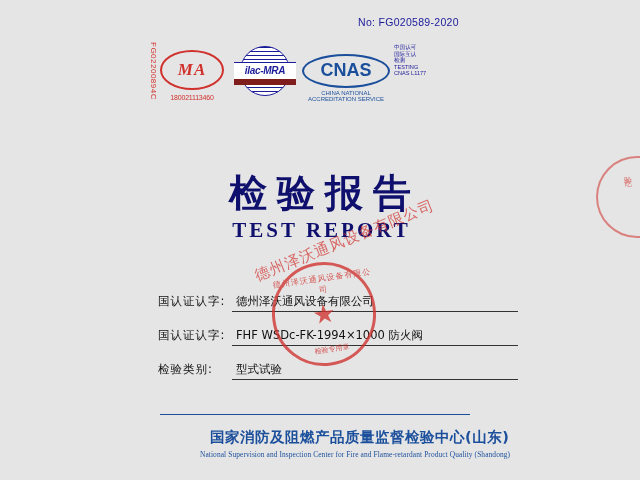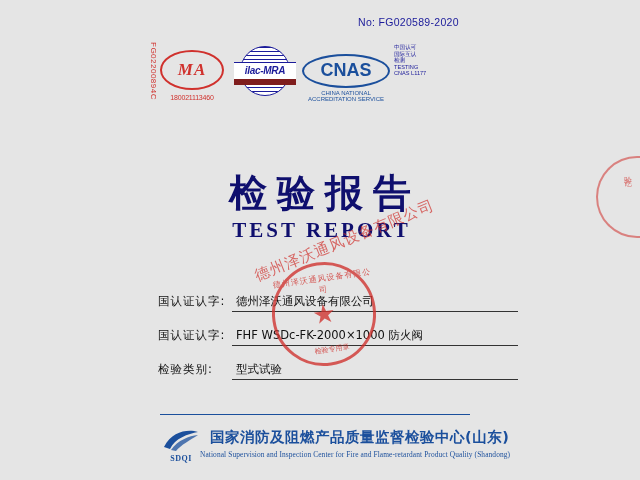--- a/index.html
+++ b/index.html
@@ -441,21 +441,21 @@
   <div class="fields">
 
     <div class="field-row">
       <span class="field-label">国认证认字:</span>
       <span class="field-value">德州泽沃通风设备有限公司</span>
       <span class="field-line"></span>
     </div>
 
     <div class="field-row">
       <span class="field-label">国认证认字:</span>
-      <span class="field-value">FHF WSDc-FK-2000×1000 防火阀</span>
+      <span class="field-value">FHF WSDc-FK-1994×1000 防火阀</span>
       <span class="field-line"></span>
     </div>
 
     <div class="field-row">
       <span class="field-label">检验类别:</span>
       <span class="field-value">型式试验</span>
       <span class="field-line"></span>
     </div>
 
   </div>
@@ -466,24 +466,17 @@
     <div class="stamp-bottom-text">检验专用章</div>
   </div>
 
   <div class="stamp-diag">德州泽沃通风设备有限公司</div>
 
   <div class="stamp-edge"></div>
   <div class="stamp-edge-text">验讫</div>
 
   <div class="footer-rule"></div>
   <div class="footer">
-    <div class="footer-logo">
-      <svg class="footer-swoosh" viewBox="0 0 38 24">
-        <path d="M2 19 C 10 3, 26 1, 36 4 C 26 6, 13 10, 8 21 Z" fill="#1b4f9c"></path>
-        <path d="M9 22 C 16 12, 27 8, 36 7 C 28 12, 19 17, 14 23 Z" fill="#1b4f9c" opacity="0.75"></path>
-      </svg>
-      <div class="footer-sdqi">SDQI</div>
-    </div>
     <div class="footer-cn">国家消防及阻燃产品质量监督检验中心(山东)</div>
     <div class="footer-en">National Supervision and Inspection Center for Fire and Flame-retardant Product Quality (Shandong)</div>
   </div>
 
 </div>
 
 </body></html>

